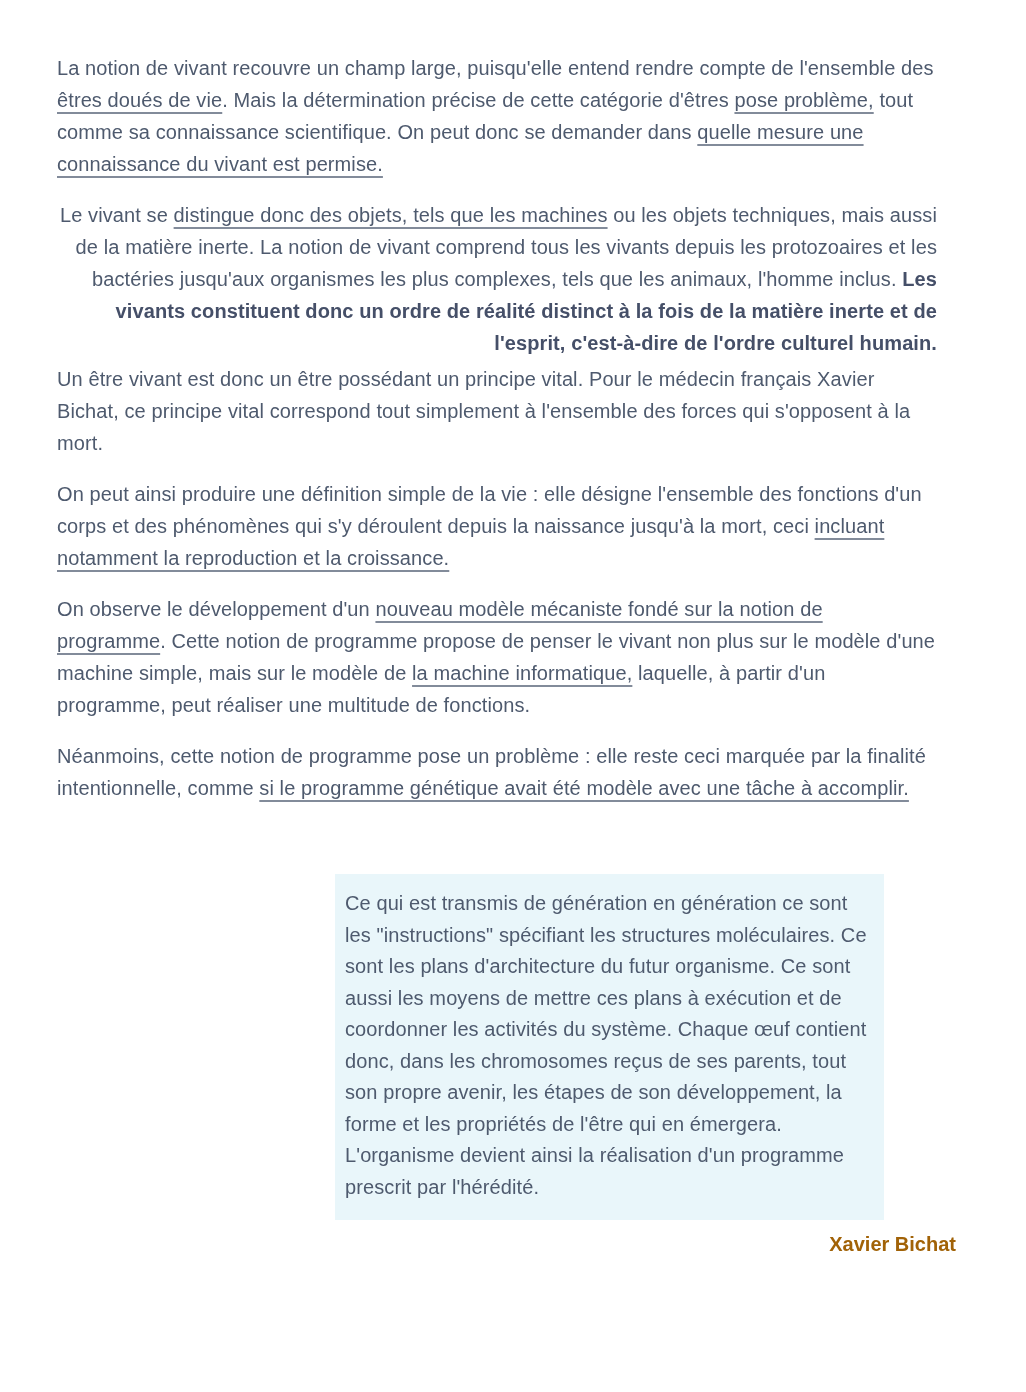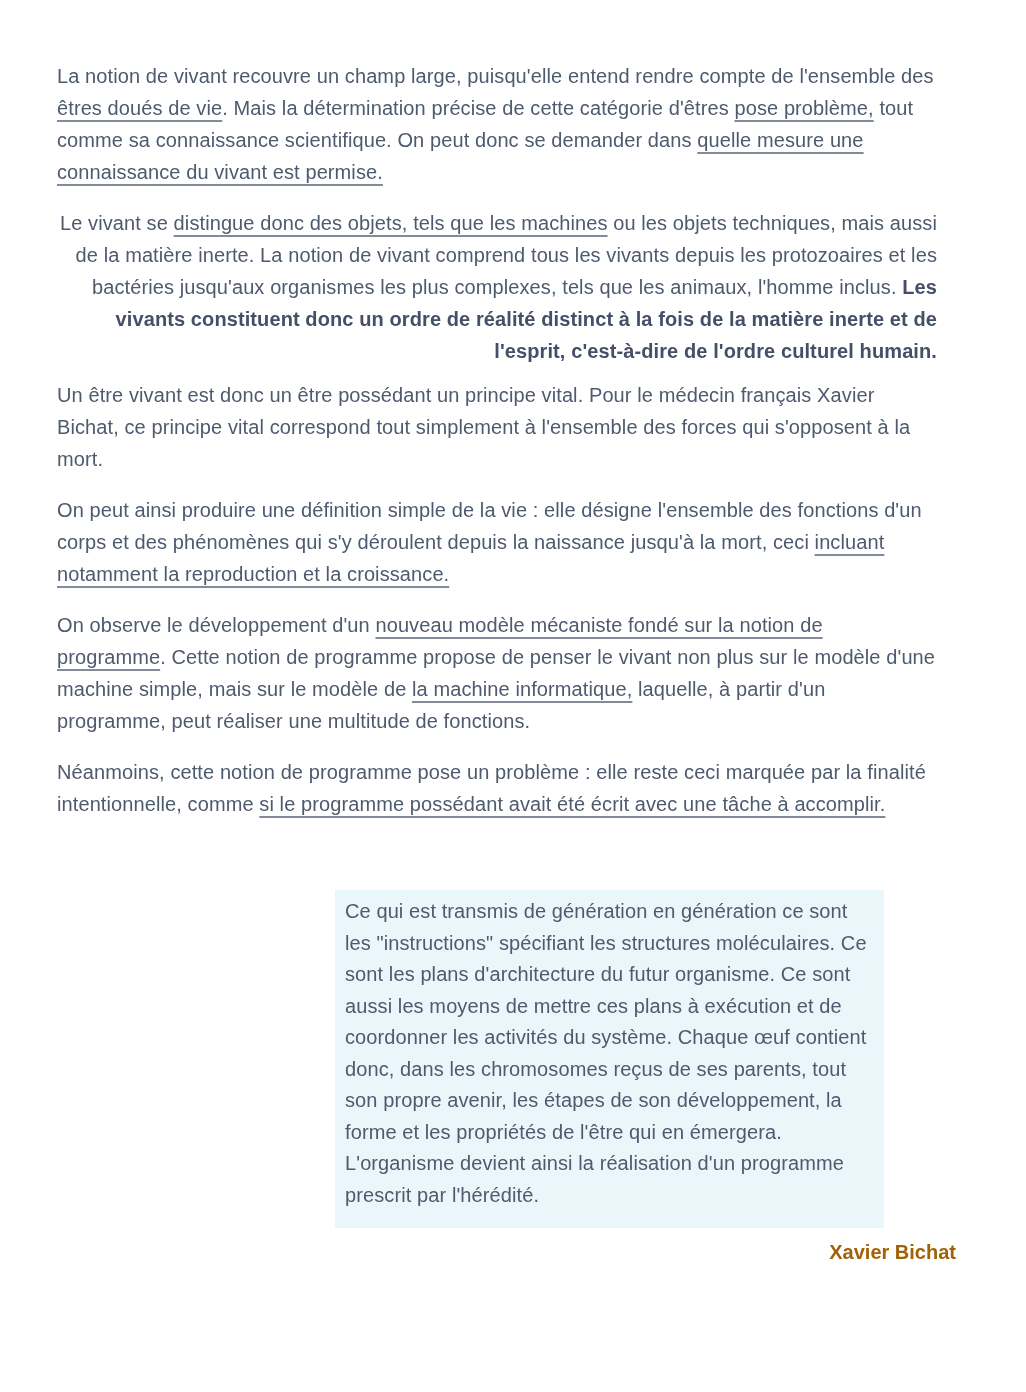--- a/index.html
+++ b/index.html
@@ -11,21 +11,21 @@
     width: 1026px;
     min-height: 1392px;
     box-sizing: border-box;
     padding: 48px 56px 40px 57px;
     font-family: "Liberation Sans", sans-serif;
     color: #4e5a6e;
   }
   .para {
     font-size: 20px;
     line-height: 32px;
-    margin: 12px 0 19px 0;
+    margin: 4px 0 19px 0;
     max-width: 880px;
     letter-spacing: 0.1px;
   }
   .para.tight { margin-bottom: 0; text-align: right; }
   .para.clip {
     max-height: 84px;
     overflow: hidden;
     margin-bottom: 0;
   }
   .u {
@@ -36,21 +36,21 @@
   }
   .b {
     font-weight: bold;
     color: #454f68;
   }
   .quote-box {
     margin: 70px 0 0 278px;
     width: 549px;
     box-sizing: border-box;
     background: #e9f6fa;
-    padding: 6px 10px 17px 10px;
+    padding: 14px 10px 17px 10px;
     font-size: 20px;
     line-height: 31.5px;
     letter-spacing: 0.1px;
   }
   .attribution {
     margin: 13px 0 0 278px;
     width: 621px;
     box-sizing: border-box;
     text-align: right;
     font-weight: bold;
@@ -66,21 +66,21 @@
   <p class="para"><span>La notion de vivant recouvre un champ large, puisqu'elle entend rendre compte de l'ensemble des </span><span class="u">êtres doués de vie</span><span>. Mais la détermination précise de cette catégorie d'êtres </span><span class="u">pose problème,</span><span> tout comme sa connaissance scientifique. On peut donc se demander dans </span><span class="u">quelle mesure une connaissance du vivant est permise.</span></p>
 
   <p class="para tight"><span>Le vivant se </span><span class="u">distingue donc des objets, tels que les machines</span><span> ou les objets techniques, mais aussi de la matière inerte. La notion de vivant comprend tous les vivants depuis les protozoaires et les bactéries jusqu'aux organismes les plus complexes, tels que les animaux, l'homme inclus. </span><span class="b">Les vivants constituent donc un ordre de réalité distinct à la fois de la matière inerte et de l'esprit, c'est-à-dire de l'ordre culturel humain.</span></p>
 
   <p class="para"><span>Un être vivant est donc un être possédant un principe vital. Pour le médecin français Xavier Bichat, ce principe vital correspond tout simplement à l'ensemble des forces qui s'opposent à la mort.</span></p>
 
   <p class="para"><span>On peut ainsi produire une définition simple de la vie : elle désigne l'ensemble des fonctions d'un corps et des phénomènes qui s'y déroulent depuis la naissance jusqu'à la mort, ceci </span><span class="u">incluant notamment la reproduction et la croissance.</span></p>
 
   <p class="para"><span>On observe le développement d'un </span><span class="u">nouveau modèle mécaniste fondé sur la notion de programme</span><span>. Cette notion de programme propose de penser le vivant non plus sur le modèle d'une machine simple, mais sur le modèle de </span><span class="u">la machine informatique,</span><span> laquelle, à partir d'un programme, peut réaliser une multitude de fonctions.</span></p>
 
-  <p class="para clip"><span>Néanmoins, cette notion de programme pose un problème : elle reste ceci marquée par la finalité intentionnelle, comme </span><span class="u">si le programme possédant avait été écrit avec une tâche à accomplir.</span></p>
+  <p class="para clip"><span>Néanmoins, cette notion de programme pose un problème : elle reste ceci marquée par la finalité intentionnelle, comme </span><span class="u">si le programme génétique avait été modèle avec une tâche à accomplir.</span></p>
 
   <div class="quote-box">
     <span>Ce qui est transmis de génération en génération ce sont les "instructions" spécifiant les structures moléculaires. Ce sont les plans d'architecture du futur organisme. Ce sont aussi les moyens de mettre ces plans à exécution et de coordonner les activités du système. Chaque œuf contient donc, dans les chromosomes reçus de ses parents, tout son propre avenir, les étapes de son développement, la forme et les propriétés de l'être qui en émergera. L'organisme devient ainsi la réalisation d'un programme prescrit par l'hérédité.</span>
   </div>
 
   <div class="attribution">Xavier Bichat</div>
 
 </div>
 
 </body></html>

